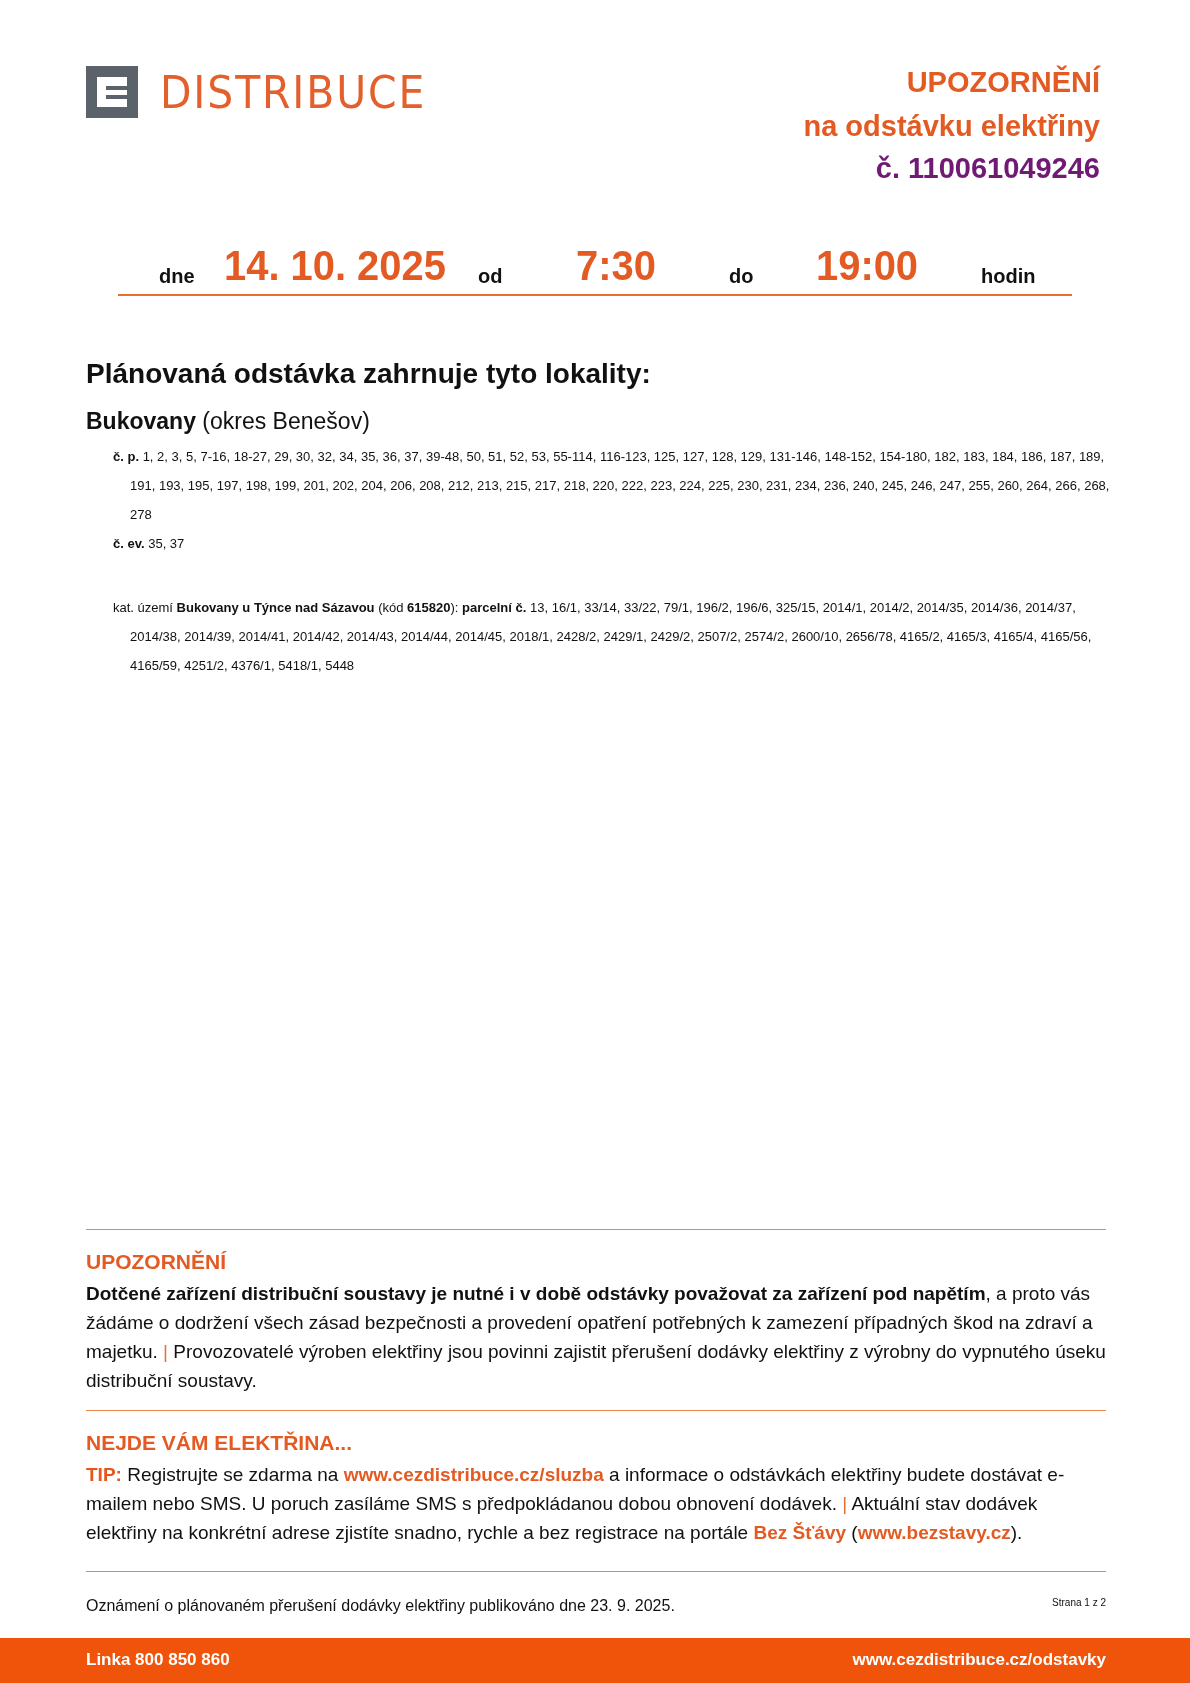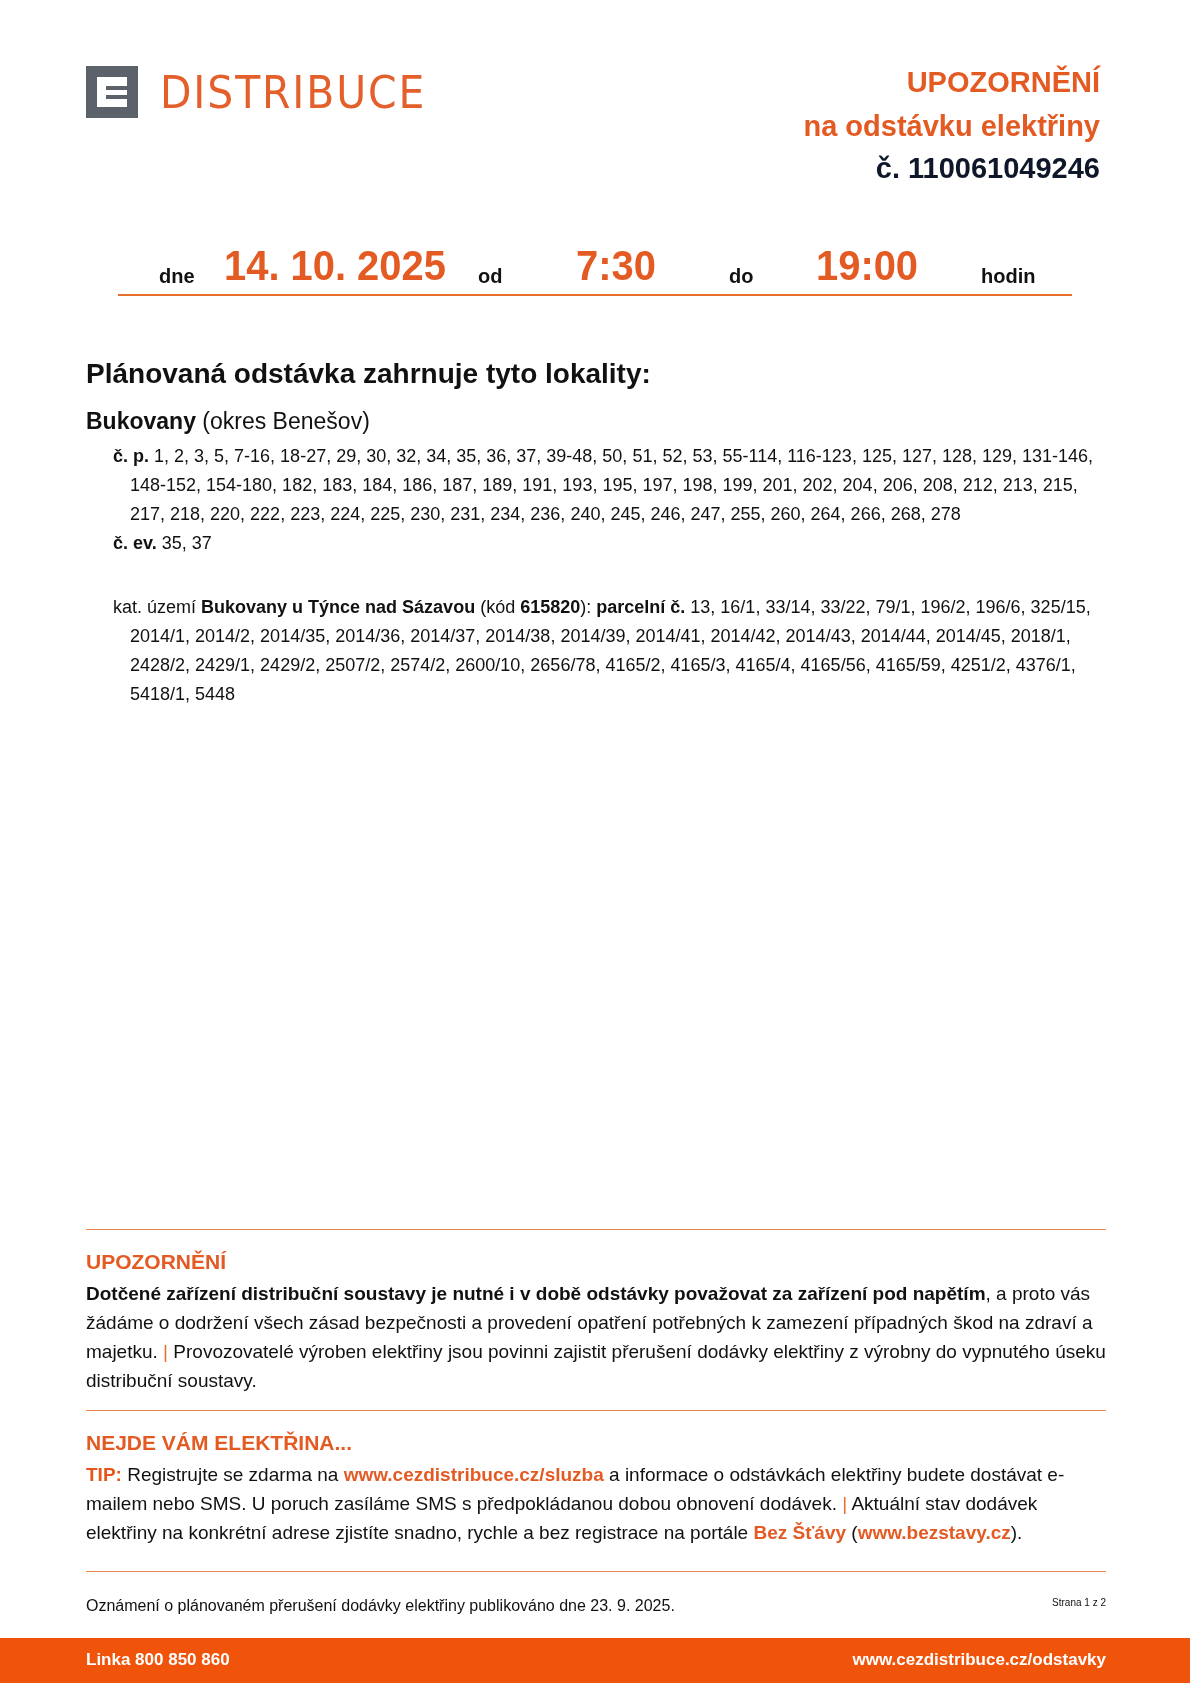--- a/index.html
+++ b/index.html
@@ -16,31 +16,31 @@
   .logo-box .e-cut1 { position:absolute; left:20px; top:20px; width:21px; height:4px; background:#5b626a; }
   .logo-box .e-cut2 { position:absolute; left:20px; top:29px; width:21px; height:4px; background:#5b626a; }
   .logo-box .e-inner { position:absolute; left:24px; top:24px; width:12px; height:5px; background:#ffffff; }
   .logo-text {
     left:160px; top:66px; font-size:44px; font-weight:normal; letter-spacing:2px; color:#e35f2b;
     font-family:"DejaVu Sans", sans-serif; line-height:54px; transform:scaleX(0.93); transform-origin:left center;
   }
   .header-right { right:90px; top:60px; text-align:right; }
   .header-right .t1 { font-size:29px; font-weight:bold; color:#e35a23; line-height:44px; }
   .header-right .t2 { font-size:29px; font-weight:bold; color:#e35a23; line-height:44px; }
-  .header-right .t3 { font-size:29px; font-weight:bold; color:#0f172a; line-height:40px; }
+  .header-right .t3 { font-size:29px; font-weight:bold; color:#701a75; line-height:40px; }
 
   .dateline { left:118px; top:238px; width:954px; height:56px; border-bottom:2px solid #e8702f; }
   .dateline span { position:absolute; bottom:6px; }
   .lbl { font-size:20px; font-weight:bold; color:#111; }
   .big { font-size:42px; font-weight:bold; color:#e35a23; bottom:4px !important; transform:scaleX(0.95); transform-origin:left bottom; }
 
   .section-title { left:86px; top:358px; font-size:28px; font-weight:bold; }
   .place { left:86px; top:408px; font-size:23px; }
   .place b { font-weight:bold; }
-  .block { left:113px; font-size:18px; line-height:29px; width:1000px; }
+  .block { left:113px; font-size:13px; line-height:29px; width:1000px; }
   .block .ind { padding-left:17px; text-indent:-17px; }
   .hr { left:86px; width:1020px; height:1px; background:#e8864f; }
   .warn-title { left:86px; font-size:21px; font-weight:bold; color:#e35a23; }
   .para { left:86px; width:1025px; font-size:19px; line-height:29px; }
   .sep { color:#e8702f; }
   .link { color:#e35a23; font-weight:bold; }
   .footnote { left:86px; top:1597px; font-size:16px; }
   .pageno { right:84px; top:1597px; font-size:10px; }
   .bottom-bar { left:0; top:1638px; width:1190px; height:45px; background:#f0540a; }
   .bottom-bar span { position:absolute; top:12px; color:#ffffff; font-size:17px; font-weight:bold; }

